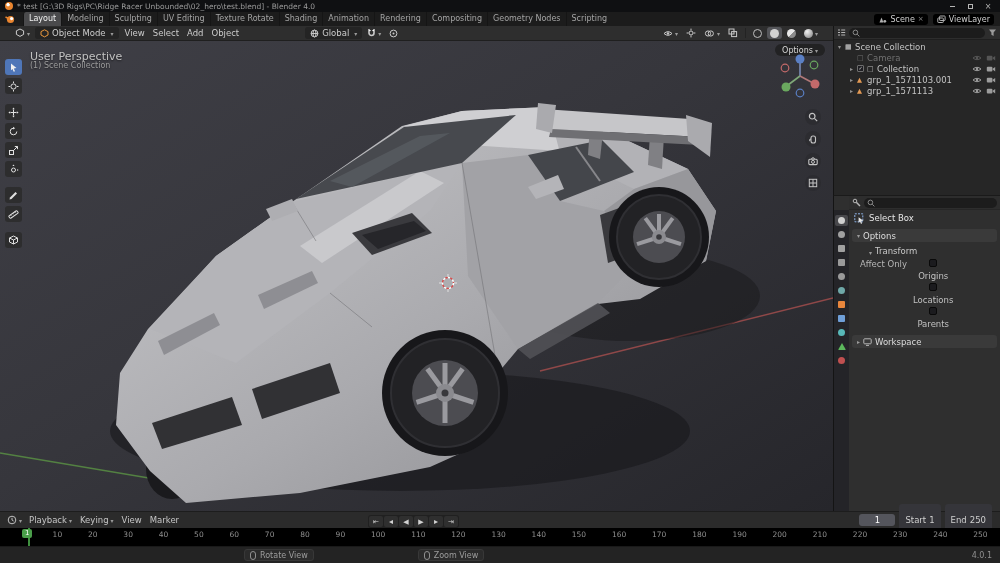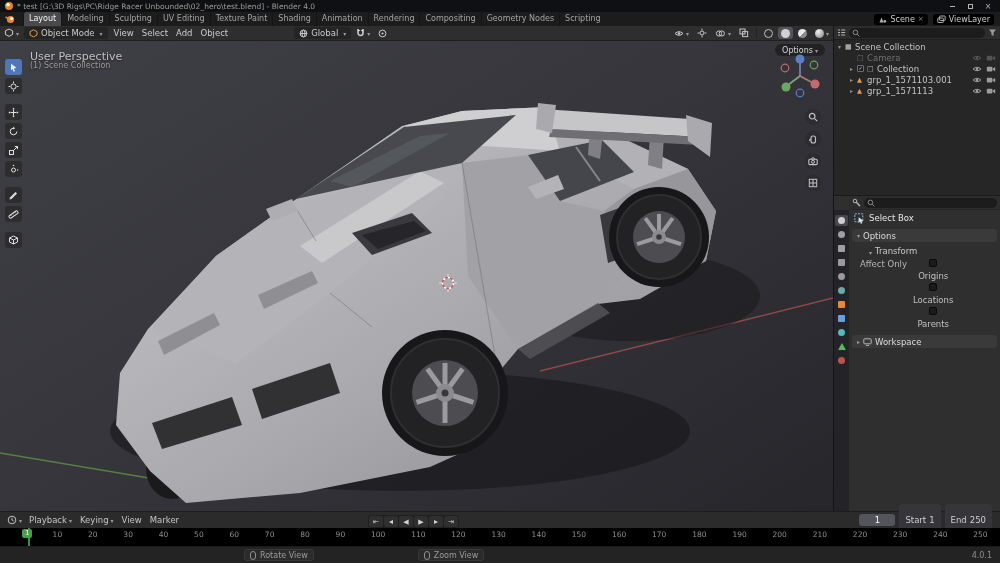--- a/index.html
+++ b/index.html
@@ -29,21 +29,21 @@
   .ws-tab.active{background:#4a4a4c;color:#f1f1f1;border-radius:3px 3px 0 0;}
   .mb-right{margin-left:auto;display:flex;align-items:center;gap:5px;padding-right:3px;}
   .id-widget{display:flex;align-items:center;gap:3px;background:#000000;border-radius:3px;
     padding:0 4px;height:11px;font-size:8px;color:#cfcfcf;white-space:nowrap;}
   .id-x{color:#8b8b8b;font-size:7px;}
 
   .c::after{content:"▾";font-size:6px;color:#9a9a9a;margin-left:2px;}
 
   
   .toolheader{position:absolute;left:0;top:26px;width:833px;height:15px;background:#2e2e2e;
-    display:flex;align-items:center;font-size:8.5px;color:#ccc;padding:0 1px;gap:2px;
+    display:flex;align-items:center;font-size:8.5px;color:#ccc;padding:0 12px;gap:2px;
     border-bottom:1px solid #1f1f1f;}
   .th-pill{display:flex;align-items:center;gap:3px;background:#242424;border-radius:3px;padding:0 5px;height:12px;white-space:nowrap;}
   .hbtn{height:12px;display:flex;align-items:center;padding:0 3px;border-radius:3px;}
   .hsep{width:1px;height:10px;background:#232323;margin:0 2px;}
   .shade{width:9px;height:9px;border-radius:50%;}
   .sh-wire{border:1px solid #bfbfbf;}
   .sh-solid{background:#d2d2d2;}
   .sh-mat{background:linear-gradient(135deg,#e8e8e8 50%,#8c8c8c 50%);}
   .sh-rend{background:radial-gradient(circle at 35% 30%,#f2f2f2,#7c7c7c);}
   .hbtn.active{background:#55565a;}
@@ -170,21 +170,21 @@
           <circle cx="6.6" cy="4.6" r="1.6" fill="#fff"></circle>
           <path d="M0.5,3 L4.5,5" stroke="#e9852f" stroke-width="1.4"></path>
         </svg>
     </span>
     <div class="ws-tabs">
 
     <span class="ws-tab active">Layout</span>
         <span class="ws-tab">Modeling</span>
         <span class="ws-tab">Sculpting</span>
         <span class="ws-tab">UV Editing</span>
-        <span class="ws-tab">Texture Paint</span>
+        <span class="ws-tab">Texture Rotate</span>
         <span class="ws-tab">Shading</span>
         <span class="ws-tab">Animation</span>
         <span class="ws-tab">Rendering</span>
         <span class="ws-tab">Compositing</span>
         <span class="ws-tab">Geometry Nodes</span>
         <span class="ws-tab">Scripting</span>
       </div>
     <div class="mb-right">
       <span class="id-widget">
         <svg width="9" height="9">

